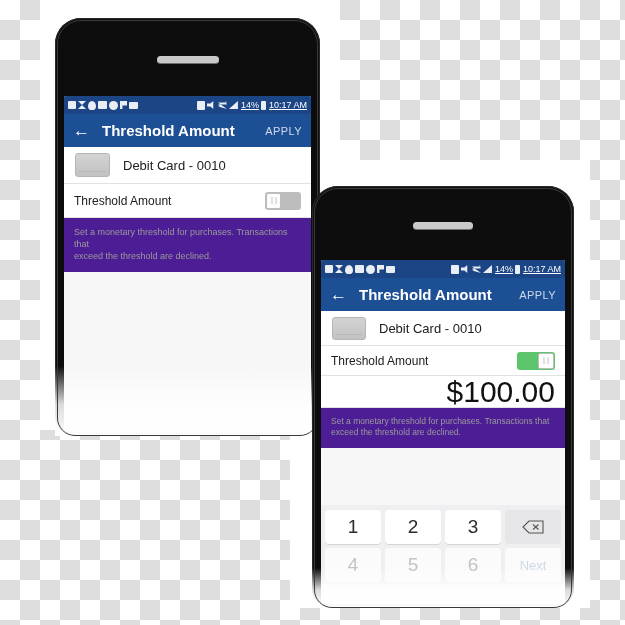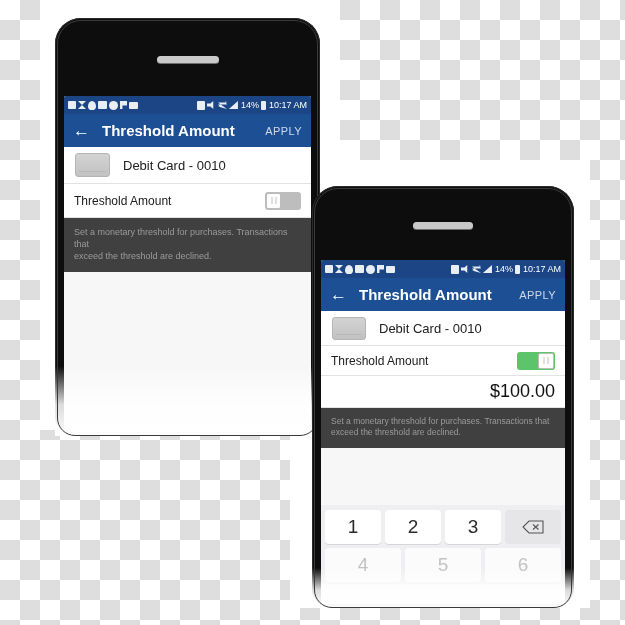--- a/index.html
+++ b/index.html
@@ -69,20 +69,21 @@
     background: #1b4585;
     color: #ffffff;
     padding: 0 4px;
     box-sizing: border-box;
   }
   .sb-left, .sb-right {
     display: flex;
     align-items: center;
     gap: 2px;
     line-height: 1;
+    text-decoration: underline;
   }
   .sb-ico {
     display: inline-block;
     background: #e9edf4;
   }
   .sb-text {
     font-family: "Liberation Sans", sans-serif;
     color: #ffffff;
     white-space: nowrap;
   }
@@ -183,21 +184,21 @@
     border-bottom: 1px solid #e2e2e2;
   }
   .amount-text {
     color: #111111;
     font-weight: normal;
     white-space: nowrap;
   }
 
   
   .helper {
-    background: #404040;
+    background: #4c1d95;
     color: #9a9a9a;
     box-sizing: border-box;
   }
   .helper p { margin: 0; }
 
   .filler { background: #f7f7f7; }
 
   
   .keypad {
     background: #efeff1;
@@ -338,21 +339,21 @@
       </div>
 
       <div class="row" style="height:30px; padding:0 10px; justify-content:space-between;">
         <span class="row-label" style="font-size:12px;">Threshold Amount</span>
         <span class="toggle on" style="width:38px;height:18px;">
           <span class="knob"></span>
         </span>
       </div>
 
       <div class="amount-row" style="height:32px; padding:0 10px;">
-        <span class="amount-text" style="font-size:18px;">$100.00</span>
+        <span class="amount-text" style="font-size:30px;">$100.00</span>
       </div>
 
       <div class="helper" style="padding:8px 10px 10px 10px;">
         <p style="font-size:8.5px;line-height:11px;">Set a monetary threshold for purchases. Transactions that</p>
         <p style="font-size:8.5px;line-height:11px;">exceed the threshold are declined.</p>
       </div>
 
       <div class="filler" style="height:57px;"></div>
 
       <div class="keypad" style="padding:3px 2px 0 2px;">
@@ -364,20 +365,21 @@
             <svg width="22" height="14" viewBox="0 0 22 14">
               <path d="M7 1 L21 1 L21 13 L7 13 L1 7 Z" fill="none" stroke="#555" stroke-width="1.1"></path>
               <path d="M11 4.5 L16.5 9.5 M16.5 4.5 L11 9.5" stroke="#555" stroke-width="1.1"></path>
             </svg>
           </span>
         </div>
         <div class="kp-row" style="height:38px;">
           <span class="key faded dim" style="font-size:19px;">4</span>
           <span class="key faded dim" style="font-size:19px;">5</span>
           <span class="key faded dim" style="font-size:19px;">6</span>
+          <span class="key faded next" style="font-size:13px;">Next</span>
         </div>
       </div>
     </div>
 
     <div class="fade-bottom" style="height:40px;"></div>
   </div>
 
 </div>
 
 </body></html>

